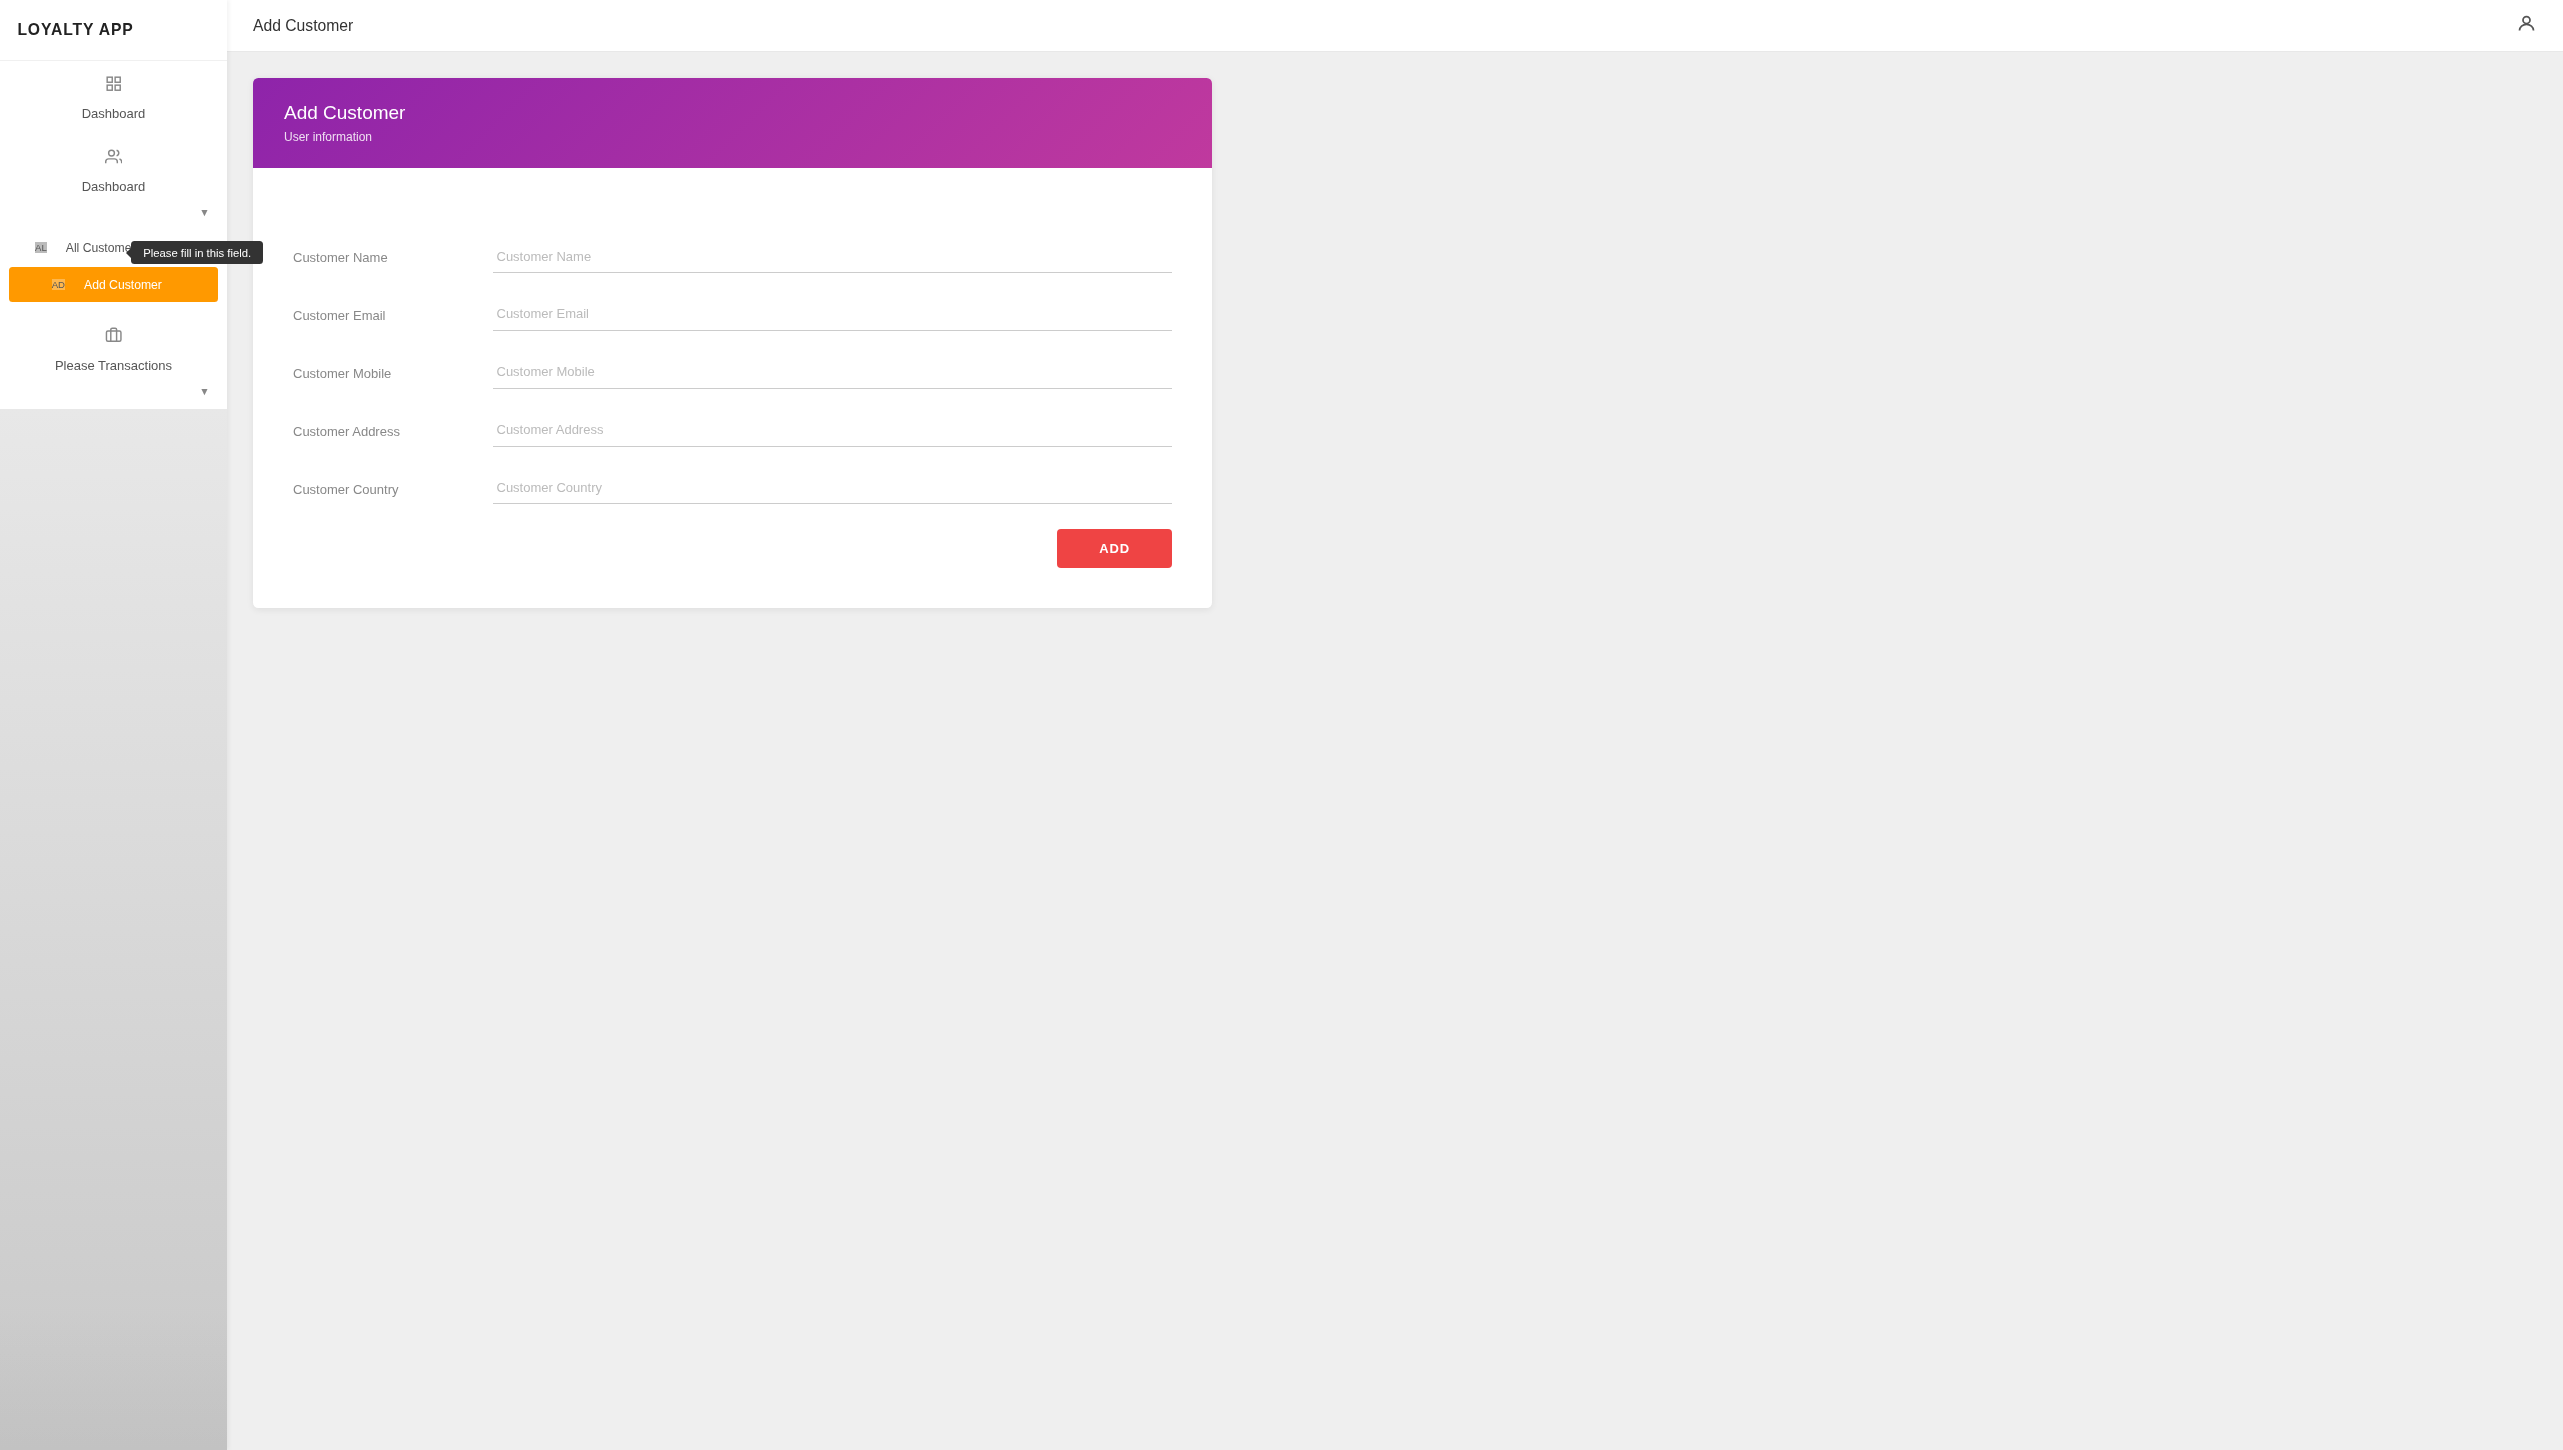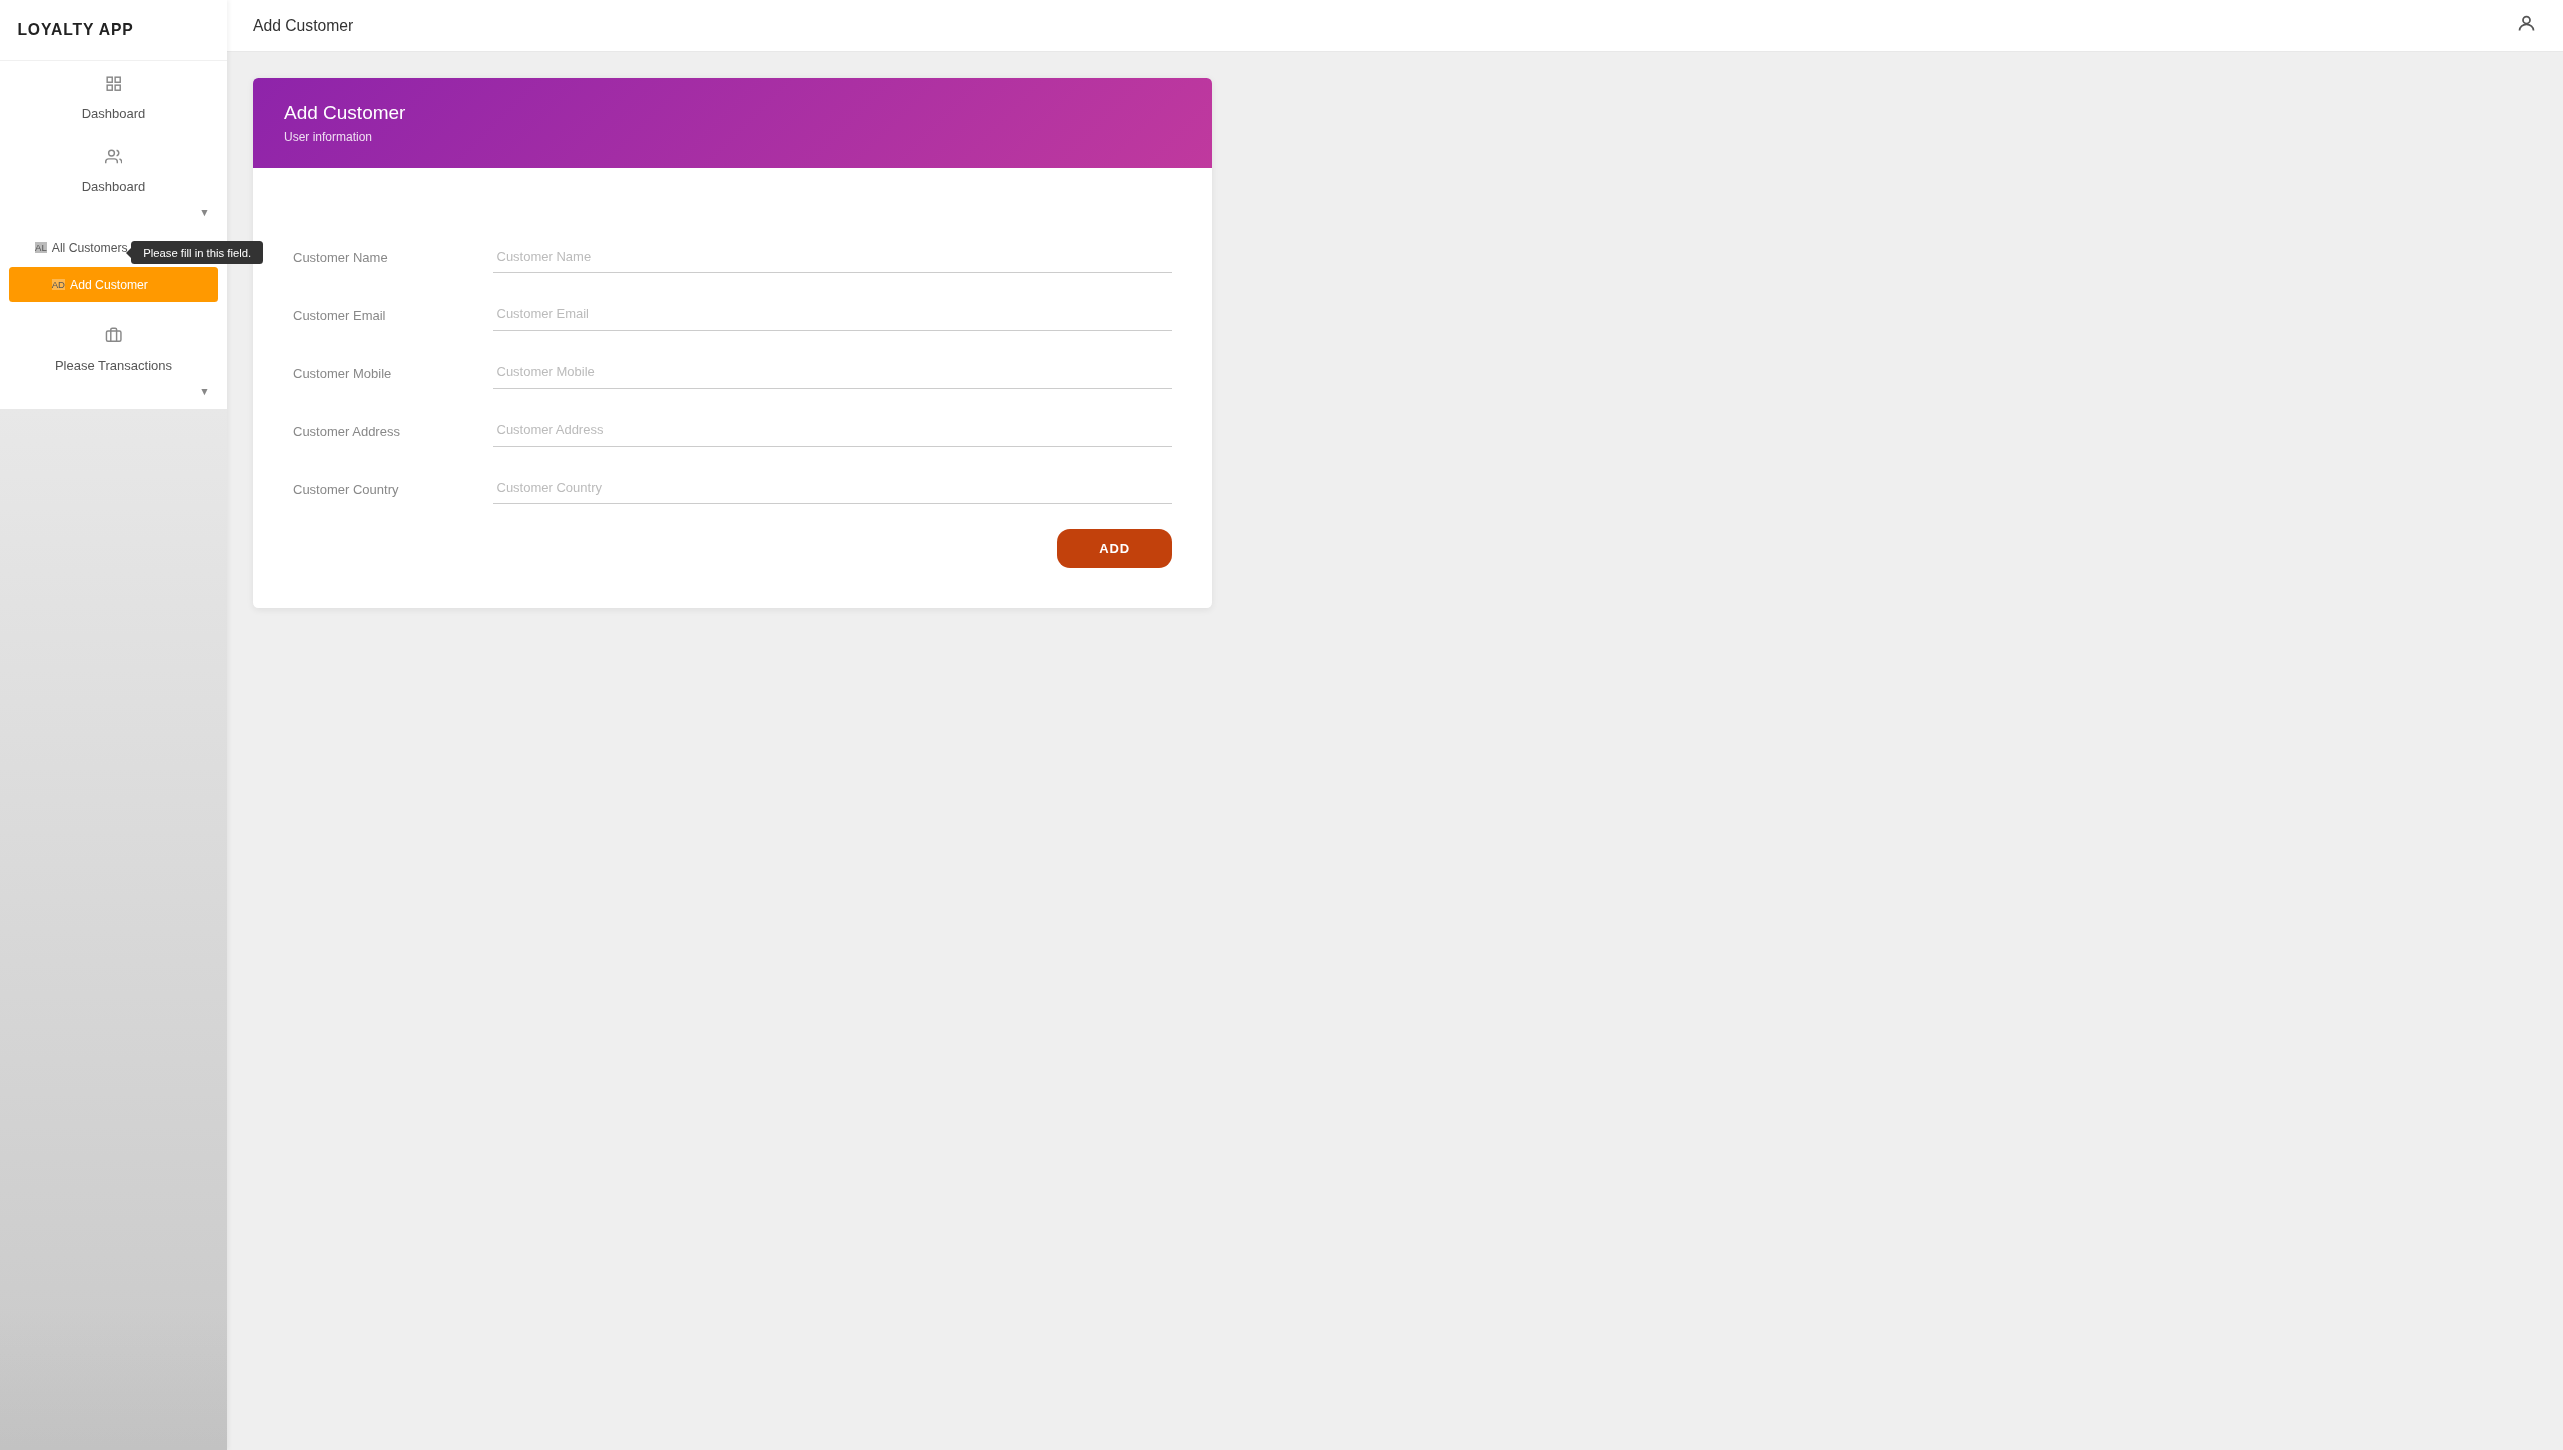--- a/index.html
+++ b/index.html
@@ -54,21 +54,21 @@
       font-size: 15.7px;
     }
 
     .sidebar-submenu-item {
       display: flex;
       align-items: center;
       padding: 10.5px 17.4px 10.5px 35px;
       cursor: pointer;
       color: #555;
       font-size: 12.2px;
-      gap: 5px;
+      gap: 19px;
     }
 
     
     .tooltip-bubble {
       position: absolute;
       left: 131px;
       top: 11px;
       background: #333;
       color: #fff;
       font-size: 11.3px;
@@ -181,27 +181,27 @@
       padding: 8.7px 3.5px;
       background: transparent;
       transition: border-color 0.2s;
     }
     .form-input-wrap input::placeholder {
       color: #bbb;
     }
 
     
     .btn-add {
-      background: #c2410c;
+      background: #ef4444;
       color: #fff;
       border: none;
       padding: 12.2px 42px;
       font-size: 13px;
       font-weight: 600;
-      border-radius: 13px;
+      border-radius: 4px;
       cursor: pointer;
       letter-spacing: 0.9px;
       margin-left: auto;
       display: block;
     }
 
     
     #footer {
       padding: 14px 26px;
       text-align: right;

